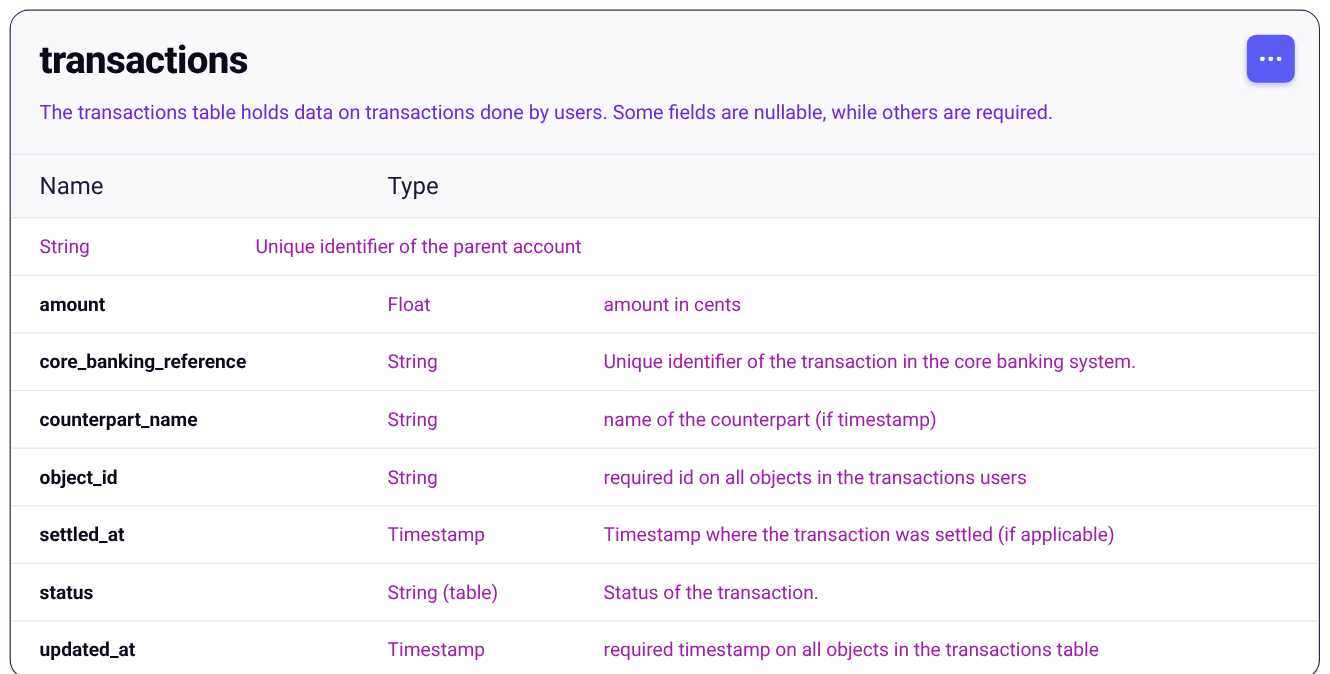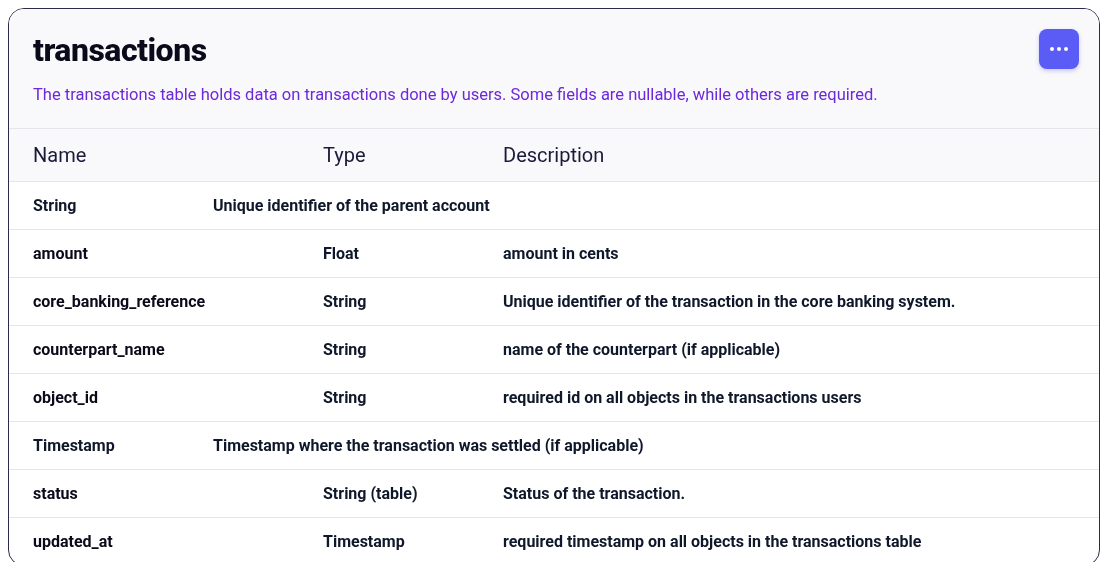--- a/index.html
+++ b/index.html
@@ -74,22 +74,21 @@
       border-bottom: 1px solid #e5e5ea;
       padding: 0 24px;
     }
     .table-row:last-child {
       border-bottom: none;
       justify-content: space-between;
     }
     .table-row .col {
       padding: 14px 0;
       font-size: 16px;
-      color: #0f172a;
-      font-weight: bold;
+      color: #a21caf;
     }
     .col-name {
       width: 290px;
       flex-shrink: 0;
     }
     .col-type {
       width: 180px;
       flex-shrink: 0;
     }
     .col-desc {
@@ -112,49 +111,49 @@
         <circle cx="2" cy="2" r="2"></circle>
         <circle cx="9" cy="2" r="2"></circle>
         <circle cx="16" cy="2" r="2"></circle>
       </svg>
     </button>
   </div>
 
   <div class="table-header">
     <div class="col col-name">Name</div>
     <div class="col col-type">Type</div>
-    <div class="col col-desc">Description</div>
   </div>
 
   <div id="rows-container">
       <div class="table-row">
         <div class="col col-type">String</div>
         <div class="col col-desc">Unique identifier of the parent account</div>
       </div>
       <div class="table-row">
         <div class="col col-name">amount</div>
         <div class="col col-type">Float</div>
         <div class="col col-desc">amount in cents</div>
       </div>
       <div class="table-row">
         <div class="col col-name">core_banking_reference</div>
         <div class="col col-type">String</div>
         <div class="col col-desc">Unique identifier of the transaction in the core banking system.</div>
       </div>
       <div class="table-row">
         <div class="col col-name">counterpart_name</div>
         <div class="col col-type">String</div>
-        <div class="col col-desc">name of the counterpart (if applicable)</div>
+        <div class="col col-desc">name of the counterpart (if timestamp)</div>
       </div>
       <div class="table-row">
         <div class="col col-name">object_id</div>
         <div class="col col-type">String</div>
         <div class="col col-desc">required id on all objects in the transactions users</div>
       </div>
       <div class="table-row">
+        <div class="col col-name">settled_at</div>
         <div class="col col-type">Timestamp</div>
         <div class="col col-desc">Timestamp where the transaction was settled (if applicable)</div>
       </div>
       <div class="table-row">
         <div class="col col-name">status</div>
         <div class="col col-type">String (table)</div>
         <div class="col col-desc">Status of the transaction.</div>
       </div>
       <div class="table-row">
         <div class="col col-name">updated_at</div>

